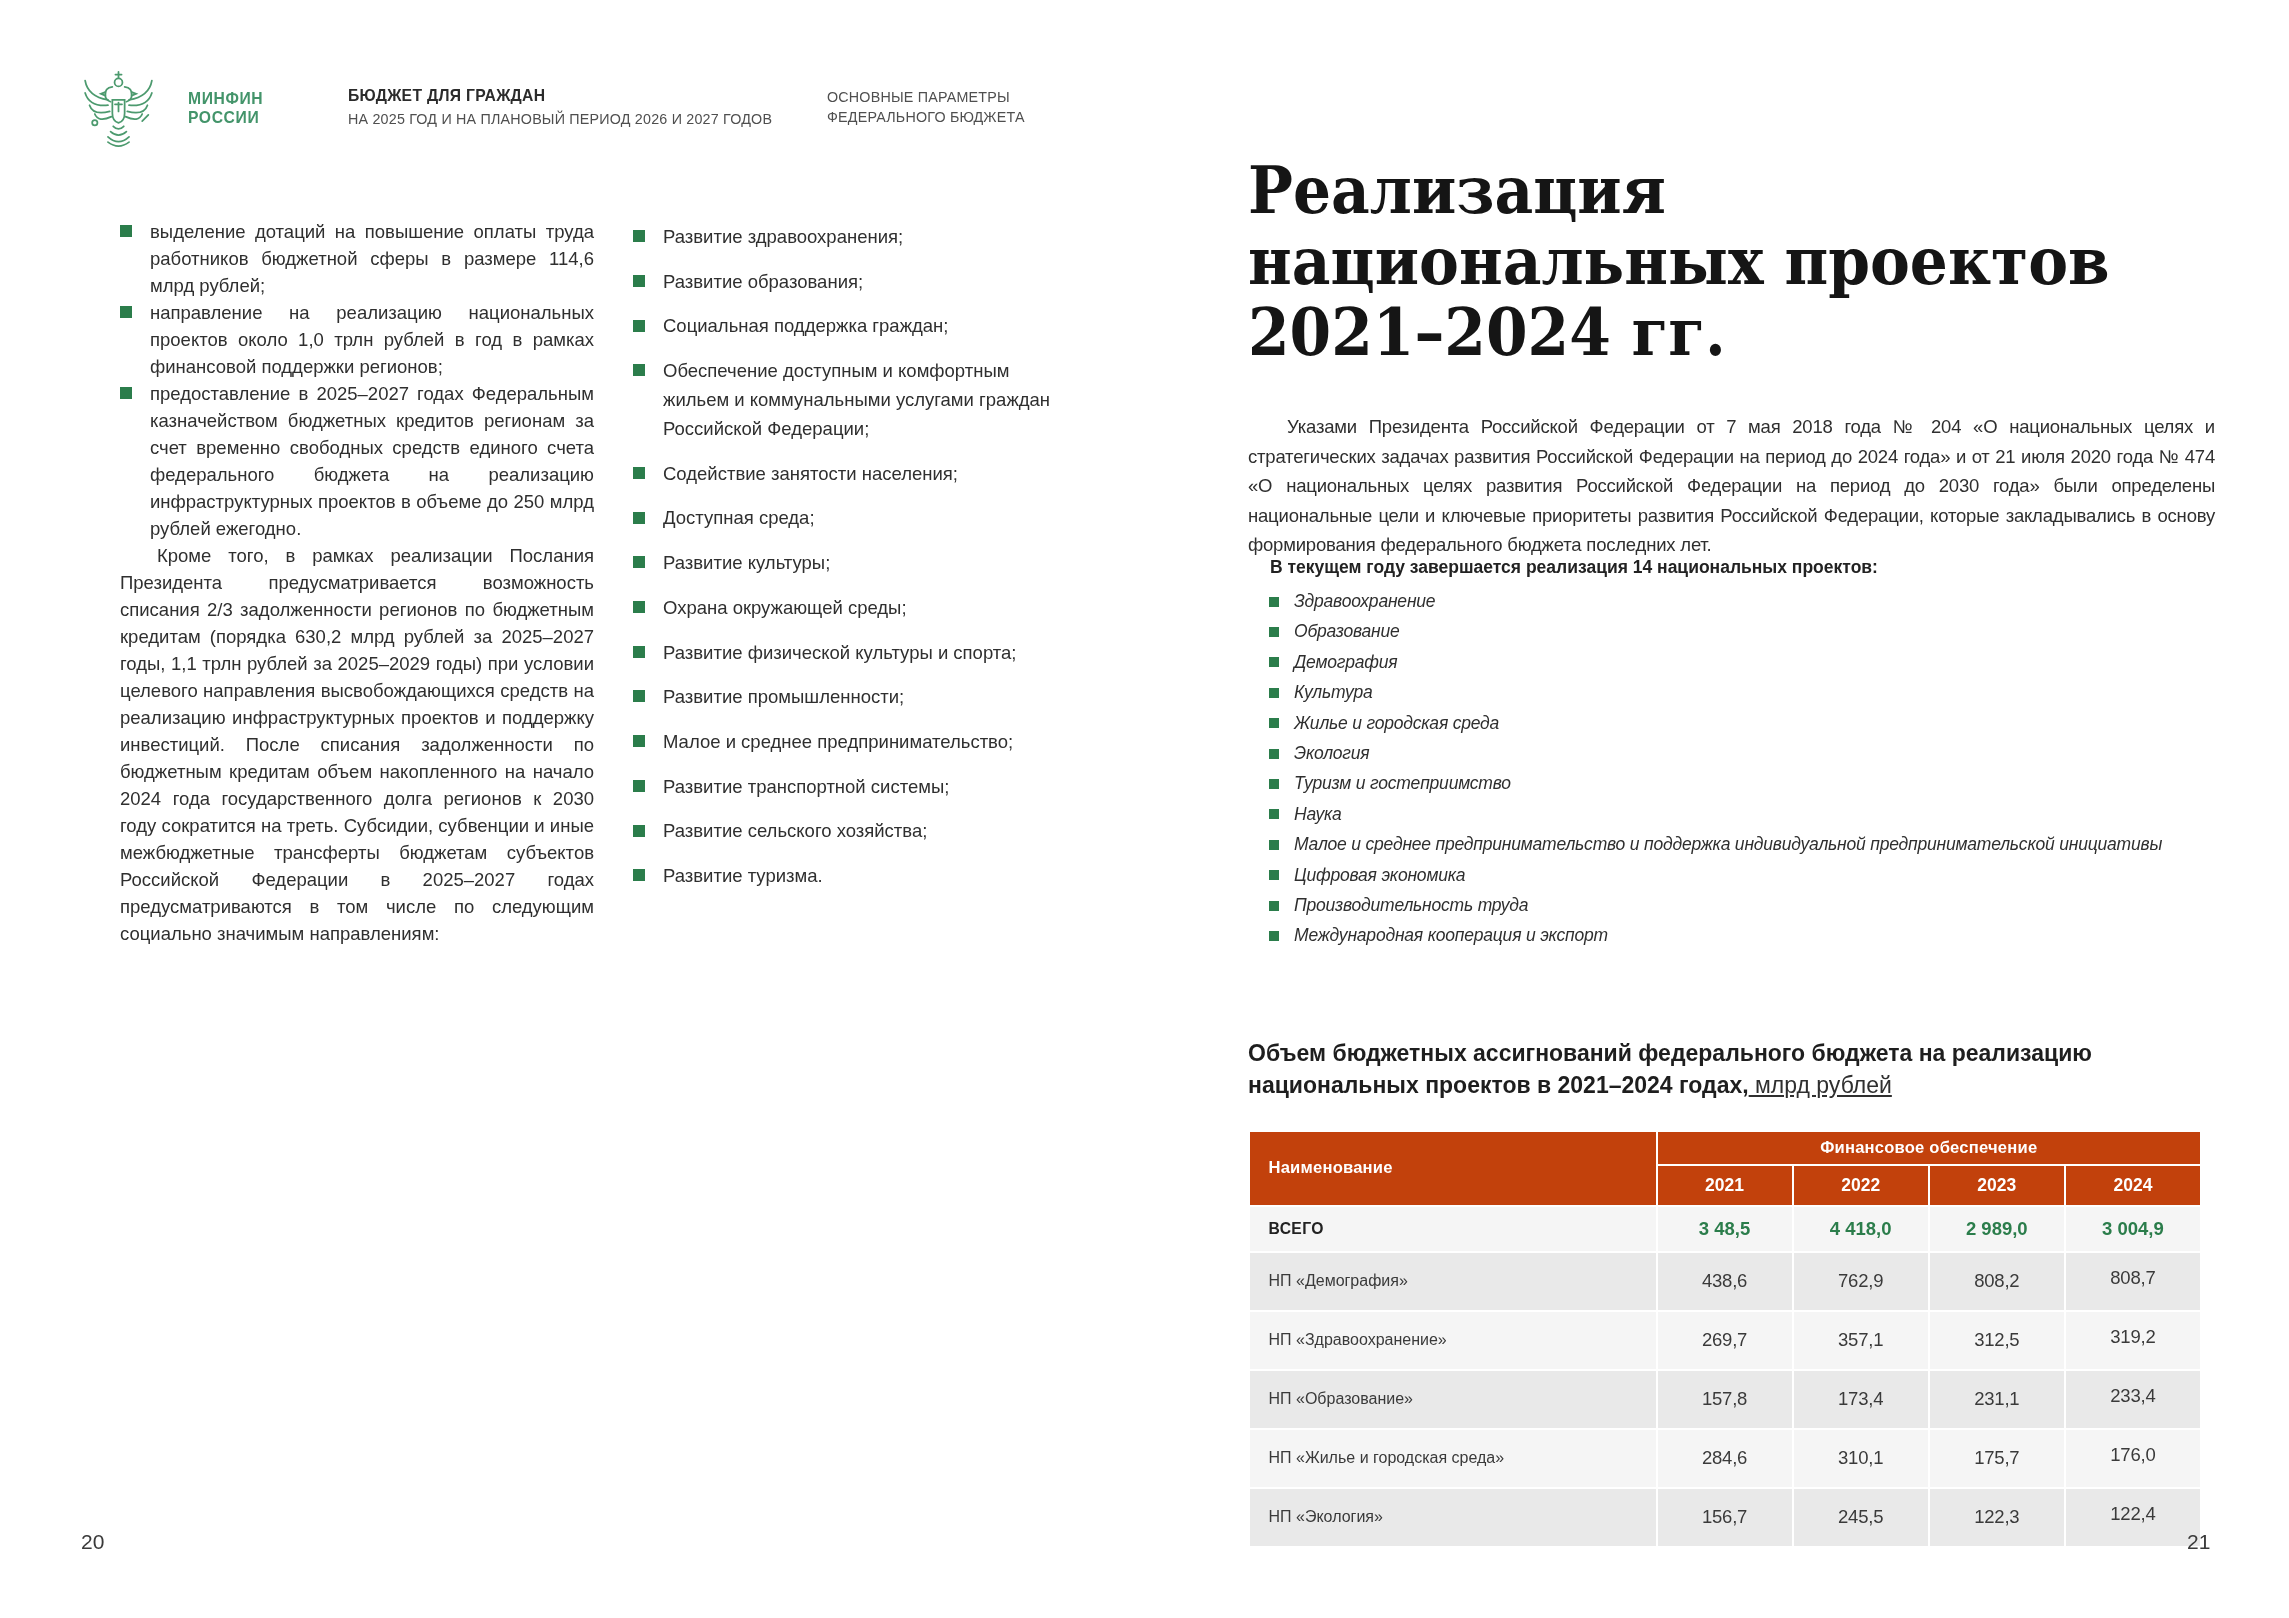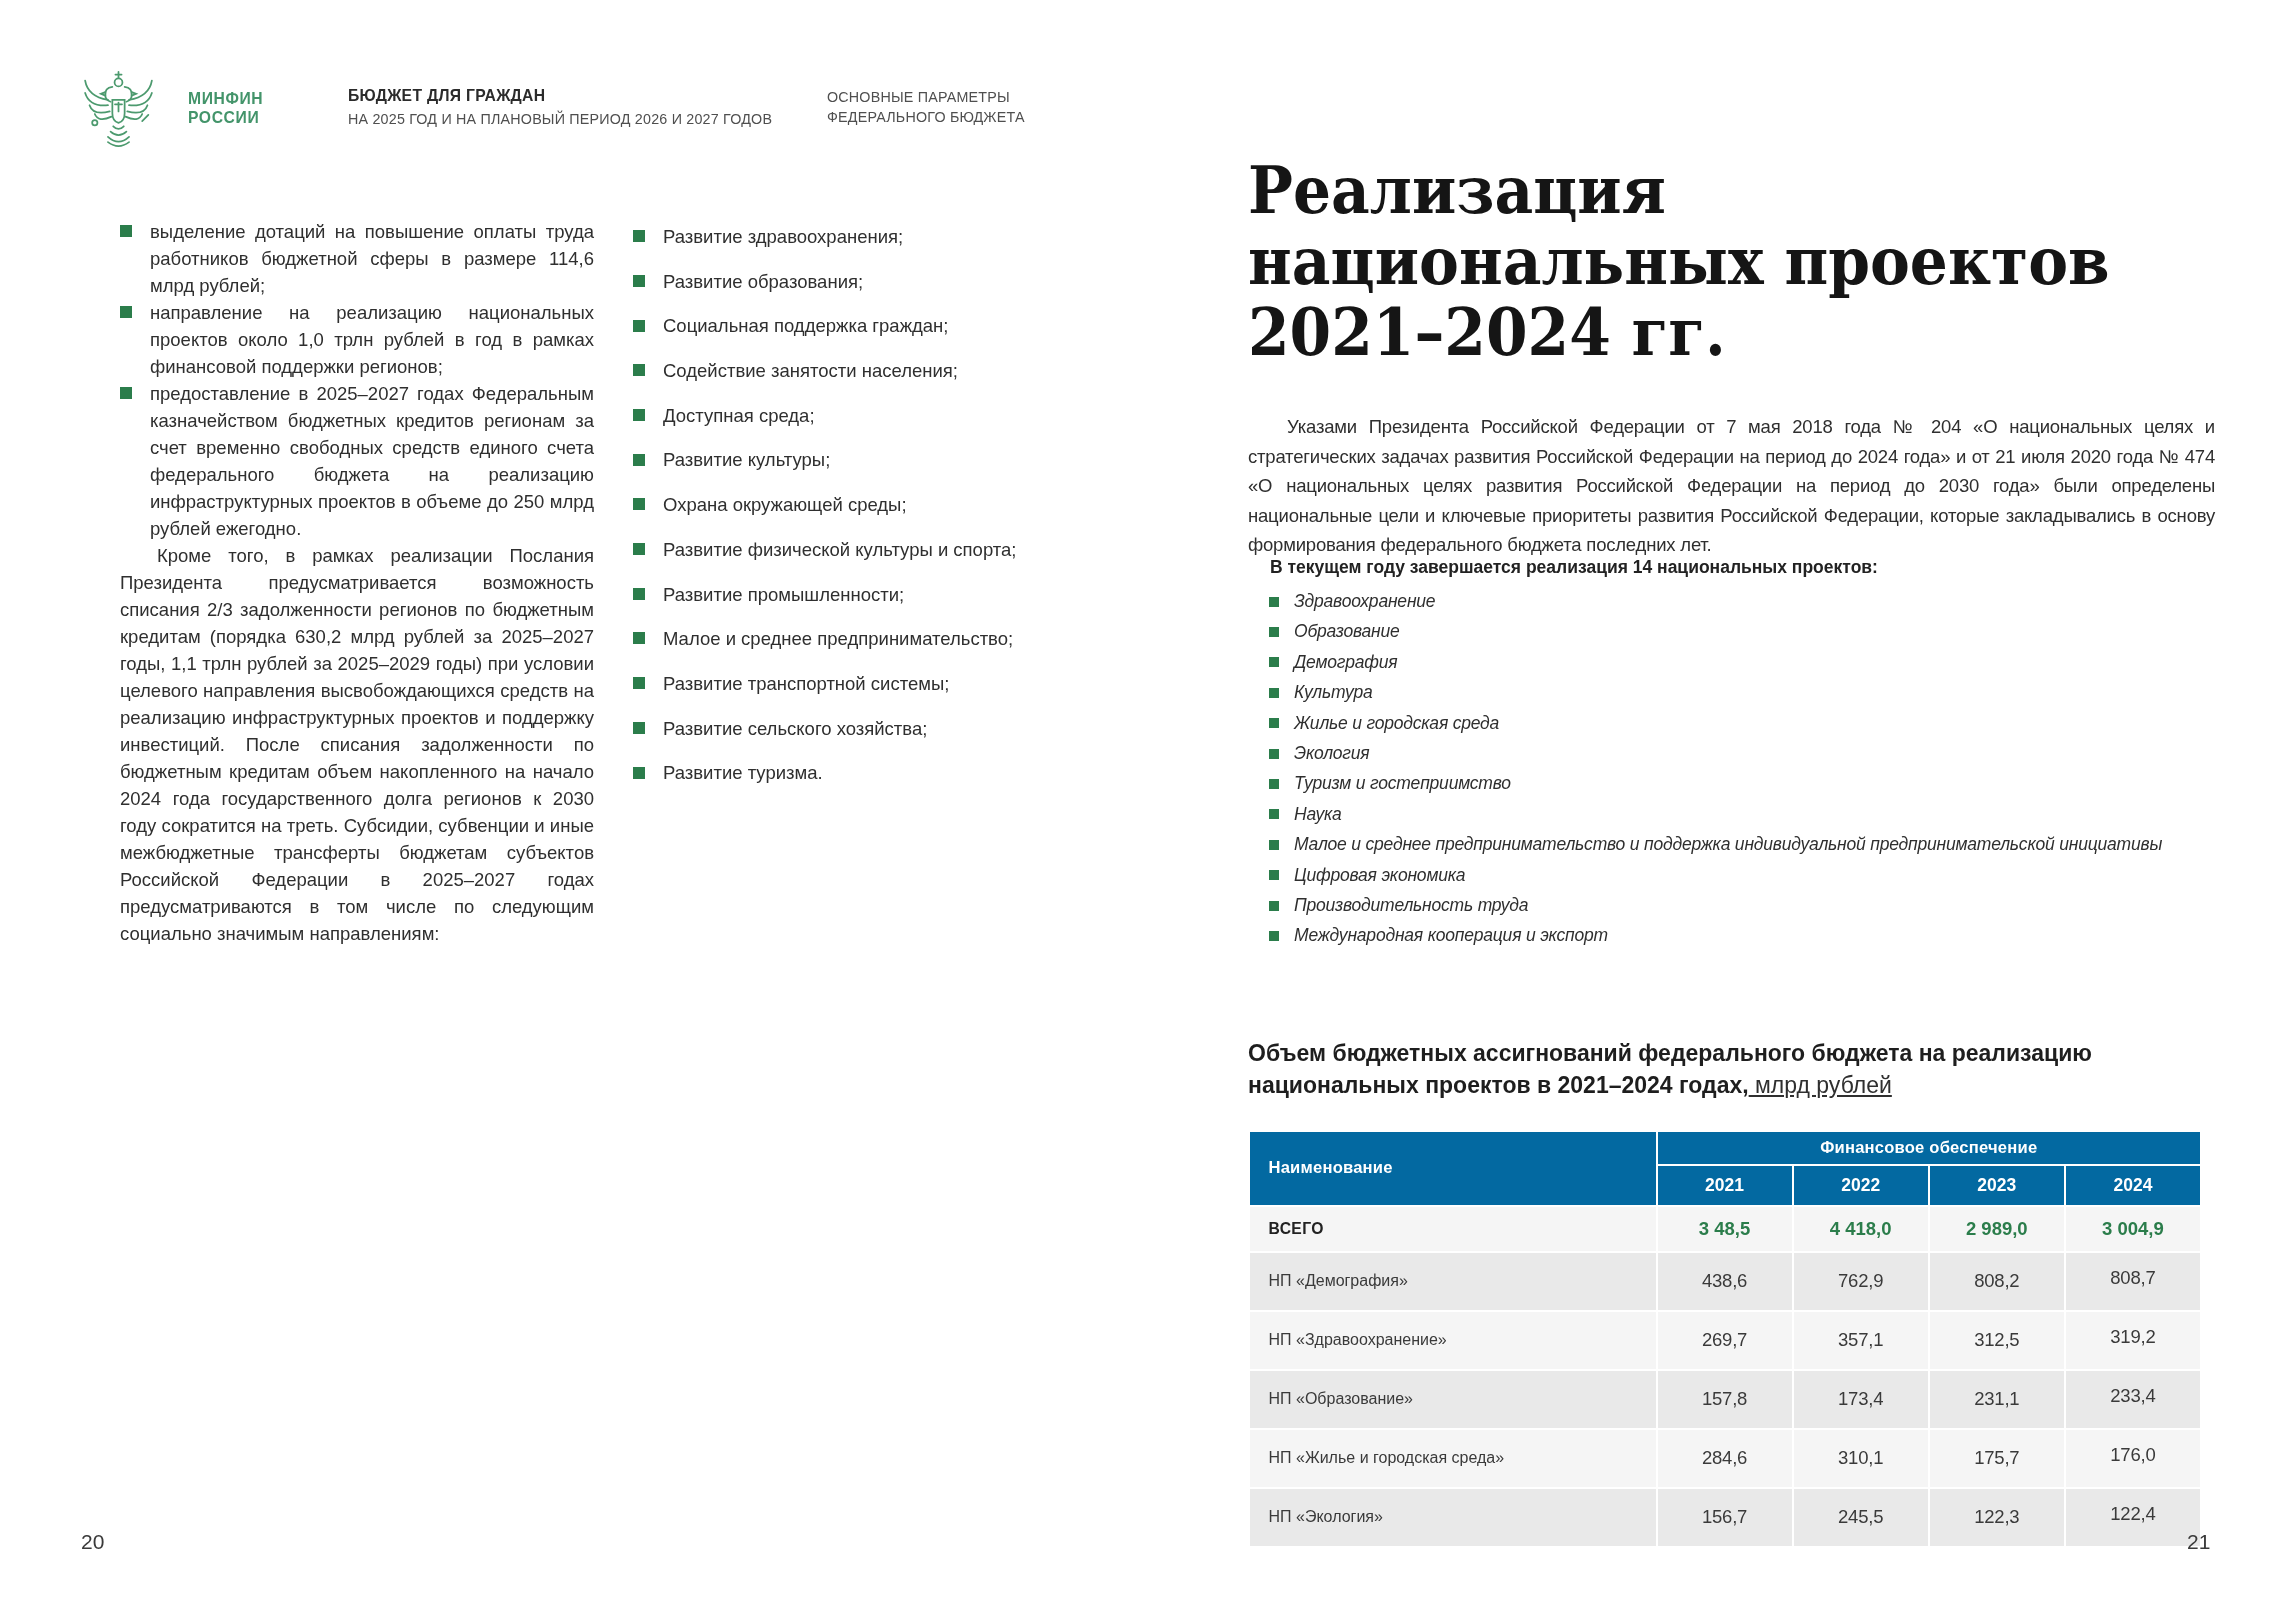--- a/index.html
+++ b/index.html
@@ -42,21 +42,21 @@
   .r-projects li.b{font-size:17.5px;line-height:19.4px;margin-bottom:11px;padding-left:25px;letter-spacing:-0.2px;}
   .r-projects .sq{width:10px;height:10px;top:4.6px;}
 
   .table-title{left:1248px;top:1037px;width:980px;font-size:23px;line-height:32px;color:#1e1e1e;margin:0;}
   .tt-bold{font-weight:bold;}
   .tt-unit{font-weight:normal;color:#2f2f2f;text-decoration:underline;}
 
   
   .np-table{position:absolute;left:1248px;top:1130px;width:954px;
             border-collapse:separate;border-spacing:2.8px;table-layout:fixed;}
-  .np-table th{background:#0369a1;color:#fff;font-weight:bold;}
+  .np-table th{background:#c2410c;color:#fff;font-weight:bold;}
   .th-name{width:386px;text-align:left;padding-left:18.5px;font-size:16.6px;letter-spacing:0.2px;}
   .th-group{font-size:16.6px;height:29.5px;letter-spacing:0.2px;}
   .th-year{font-size:17.5px;height:37px;}
   .np-table tbody td{height:42px;text-align:center;font-size:18.5px;color:#3a3a3a;
                      vertical-align:middle;letter-spacing:-0.2px;}
   .np-table td.name{text-align:left;padding-left:18.5px;font-size:16px;letter-spacing:0;}
   tr.rowA td{background:#F5F5F5;}
   tr.rowB td{background:#E9E9E9;}
   tr.total td.name{font-weight:bold;font-size:15.7px;letter-spacing:0.4px;color:#222;}
   tr.total td.val{color:#2B7D4B;font-weight:bold;font-size:18.5px;letter-spacing:0;}
@@ -116,20 +116,21 @@
     </li>
   </ul>
   <p class="par">Кроме того, в рамках реализации Послания Президента предусматривается возможность списания 2/3 задолженности регионов по бюджетным кредитам (порядка 630,2 млрд рублей за 2025–2027 годы, 1,1 трлн рублей за 2025–2029 годы) при условии целевого направления высвобождающихся средств на реализацию инфраструктурных проектов и поддержку инвестиций. После списания задолженности по бюджетным кредитам объем накопленного на начало 2024 года государственного долга регионов к 2030 году сократится на треть. Субсидии, субвенции и иные межбюджетные трансферты бюджетам субъектов Российской Федерации в 2025–2027 годах предусматриваются в том числе по следующим социально значимым направлениям:</p>
 </div>
 
 <div class="abs col2">
   <ul class="plain">
     <li class="b"><span class="sq"></span><span>Развитие здравоохранения;</span></li>
     <li class="b"><span class="sq"></span><span>Развитие образования;</span></li>
     <li class="b"><span class="sq"></span><span>Социальная поддержка граждан;</span></li>
+    <li class="b"><span class="sq"></span><span>Обеспечение доступным и комфортным жильем и коммунальными услугами граждан Российской Федерации;</span></li>
     <li class="b"><span class="sq"></span><span>Содействие занятости населения;</span></li>
     <li class="b"><span class="sq"></span><span>Доступная среда;</span></li>
     <li class="b"><span class="sq"></span><span>Развитие культуры;</span></li>
     <li class="b"><span class="sq"></span><span>Охрана окружающей среды;</span></li>
     <li class="b"><span class="sq"></span><span>Развитие физической культуры и спорта;</span></li>
     <li class="b"><span class="sq"></span><span>Развитие промышленности;</span></li>
     <li class="b"><span class="sq"></span><span>Малое и среднее предпринимательство;</span></li>
     <li class="b"><span class="sq"></span><span>Развитие транспортной системы;</span></li>
     <li class="b"><span class="sq"></span><span>Развитие сельского хозяйства;</span></li>
     <li class="b"><span class="sq"></span><span>Развитие туризма.</span></li>

